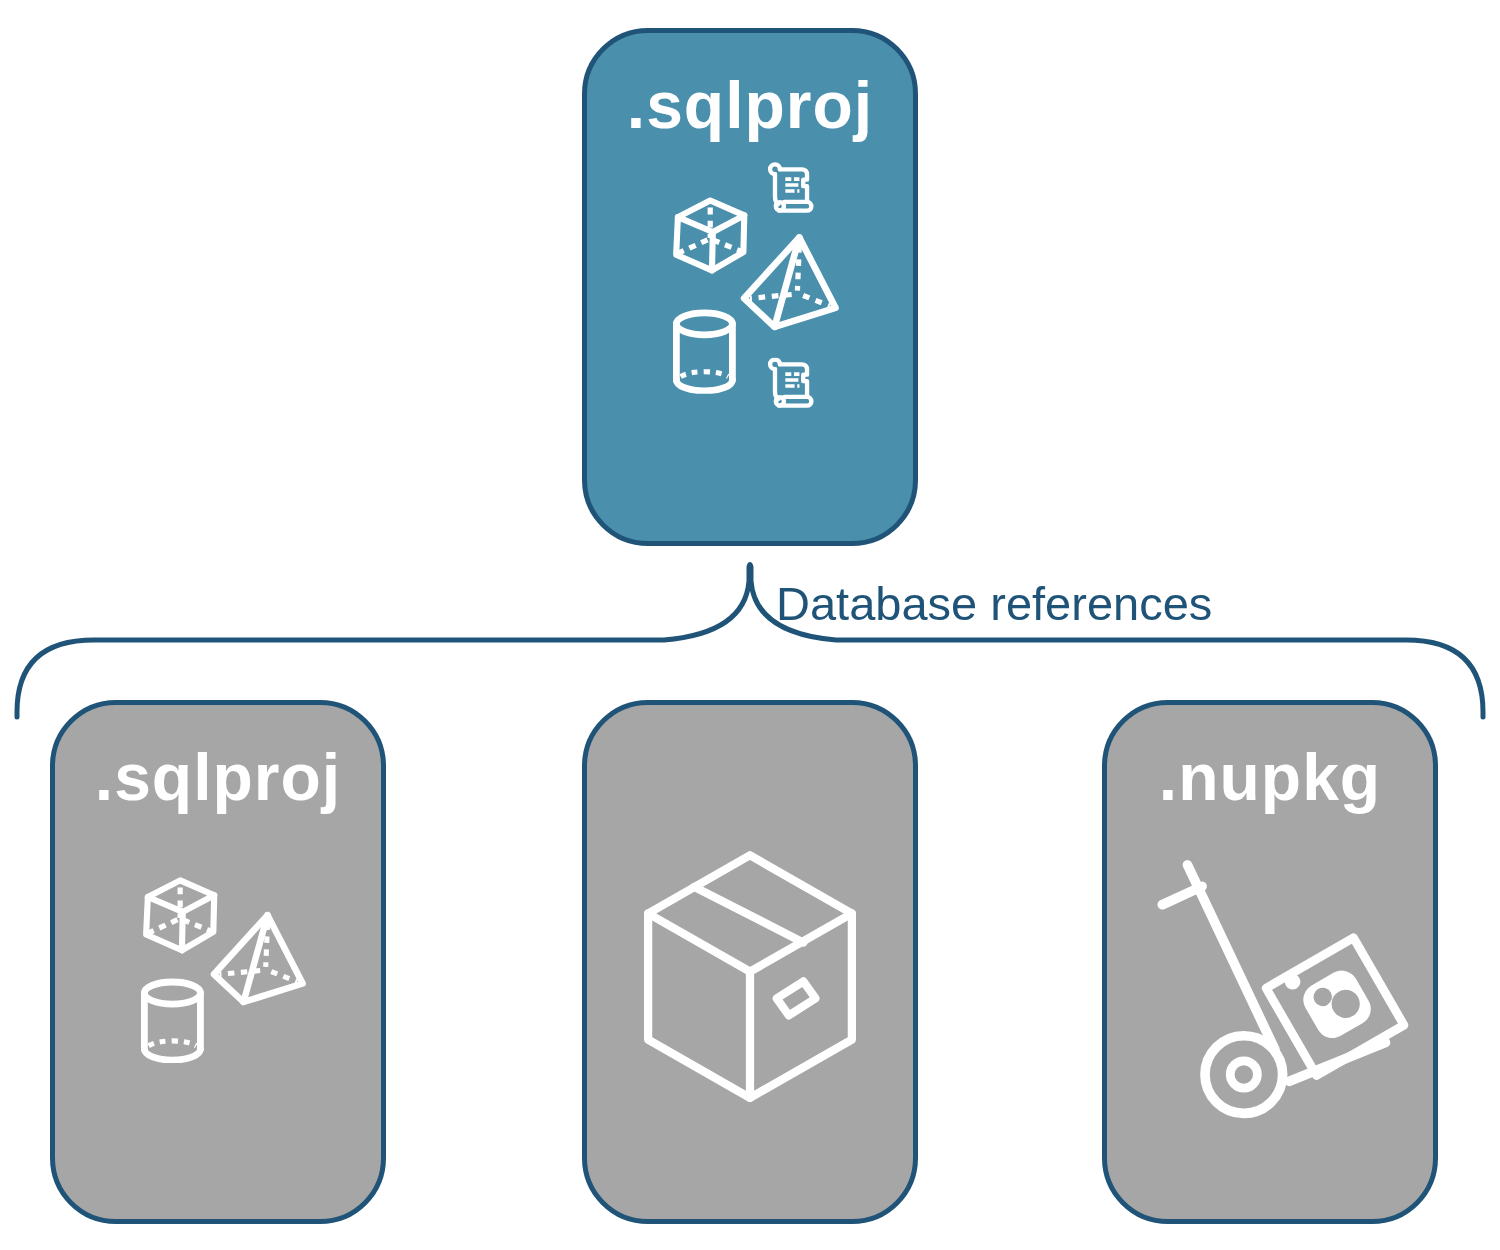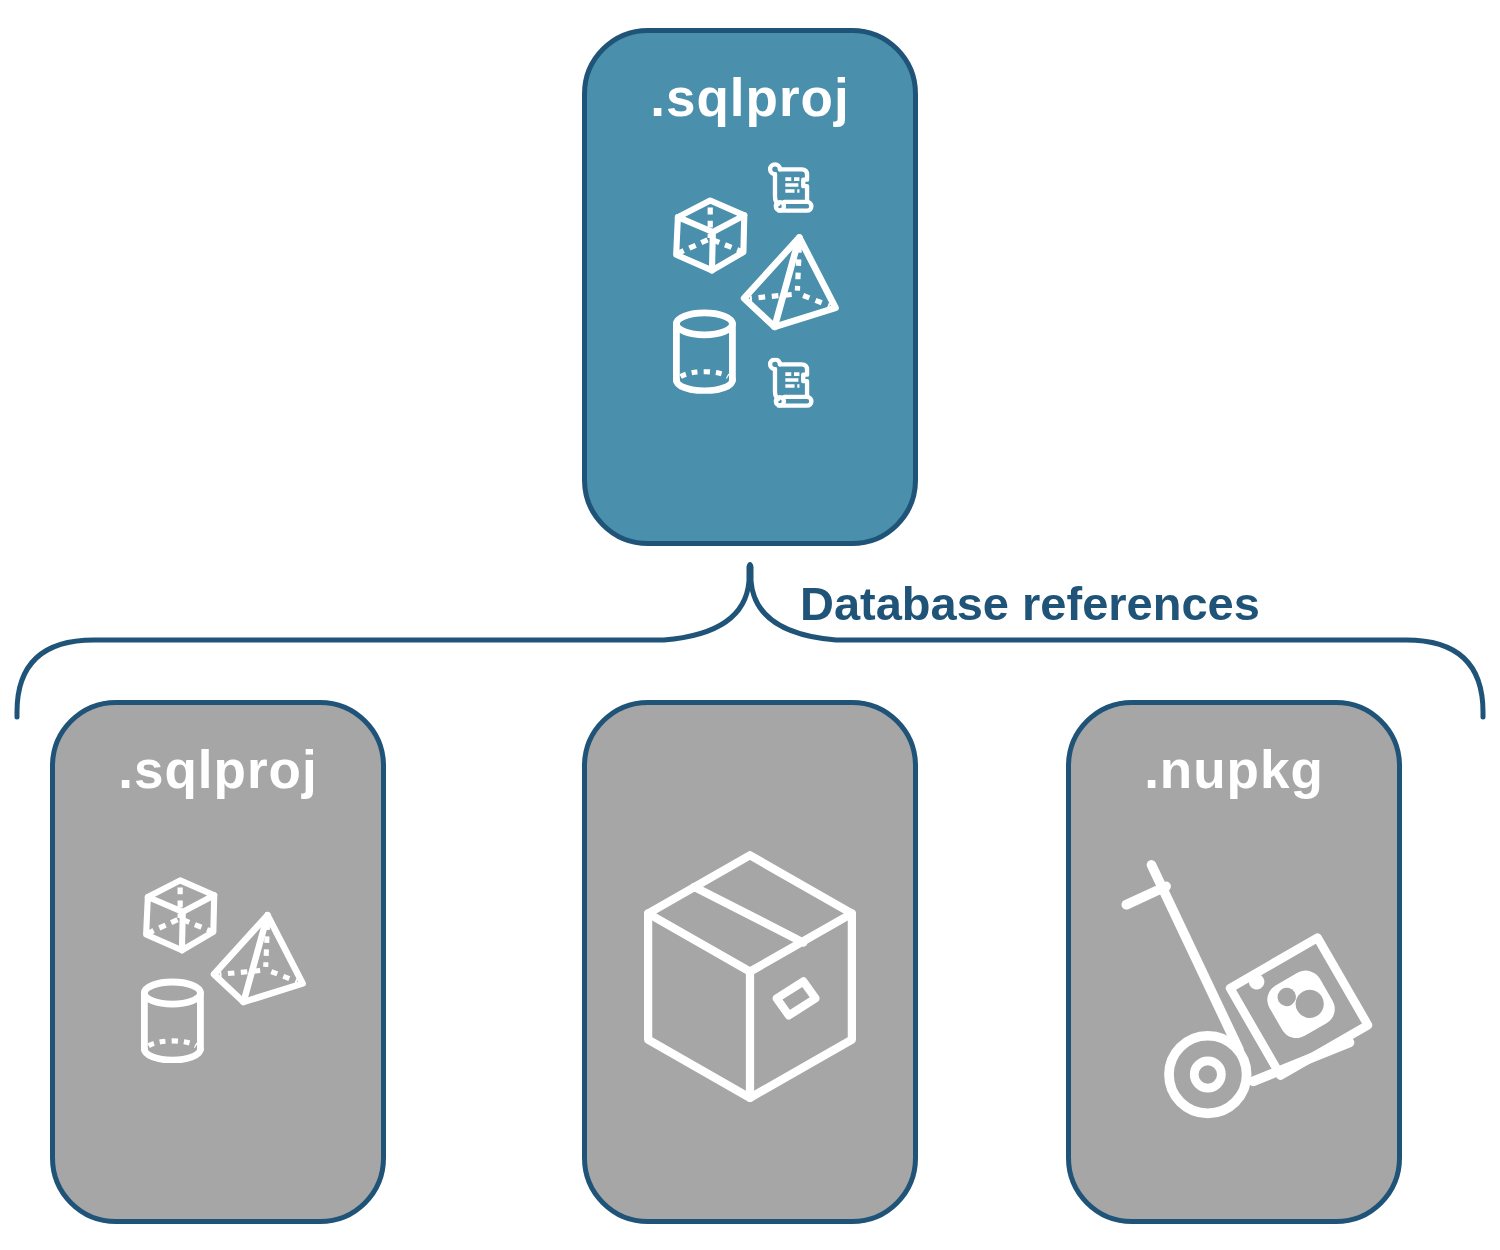--- a/index.html
+++ b/index.html
@@ -11,37 +11,37 @@
   }
   html,body{margin:0;padding:0;background:#fff;}
   .canvas{
     position:relative;width:1500px;height:1250px;overflow:hidden;
     background:var(--canvas-bg);
     font-family:"Liberation Sans",sans-serif;
   }
   .defs{position:absolute;width:0;height:0;overflow:hidden;}
   .brace{position:absolute;left:0;top:0;width:1500px;height:1250px;pointer-events:none;}
   .connector-label{
-    position:absolute;left:800px;top:576px;
-    font-size:47px;font-weight:bold;color:var(--outline-blue);
+    position:absolute;left:776px;top:576px;
+    font-size:47px;font-weight:normal;color:var(--outline-blue);
     letter-spacing:0px;white-space:nowrap;
   }
   .node{
     position:absolute;box-sizing:border-box;
     border:5px solid var(--outline-blue);
     border-radius:66px;
   }
   .node.root{background:var(--accent-teal);left:582px;top:28px;width:336px;height:518px;}
   .node.child{background:var(--node-gray);top:700px;width:336px;height:524px;}
   .node.child.c0{left:50px;}
   .node.child.c1{left:582px;}
-  .node.child.c2{left:1066px;}
+  .node.child.c2{left:1102px;}
   .node-label{
     position:relative;margin-top:36px;text-align:center;
-    font-size:53px;font-weight:bold;color:var(--icon-white);
+    font-size:66px;font-weight:bold;color:var(--icon-white);
     line-height:1.1;letter-spacing:1px;
   }
   .icons{position:absolute;left:0;top:0;width:100%;height:100%;}
 </style>
 </head>
 <body>
 
 <div class="canvas">
 
   <svg class="defs" aria-hidden="true">

